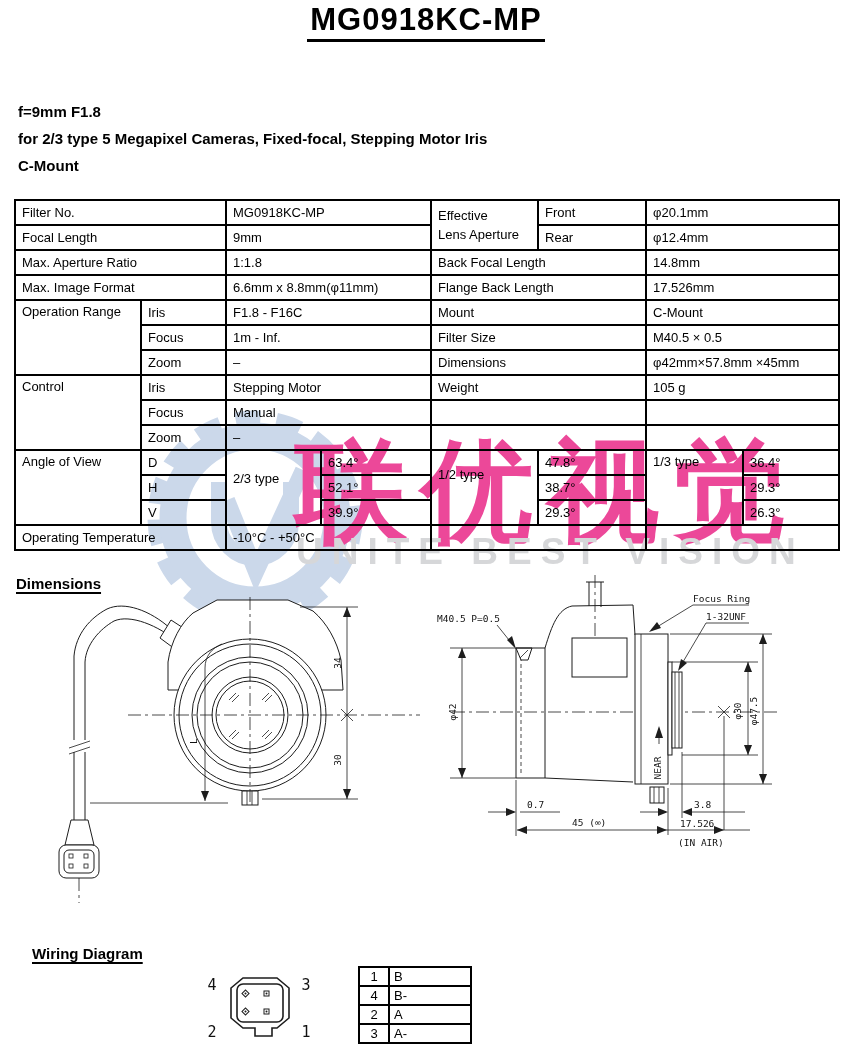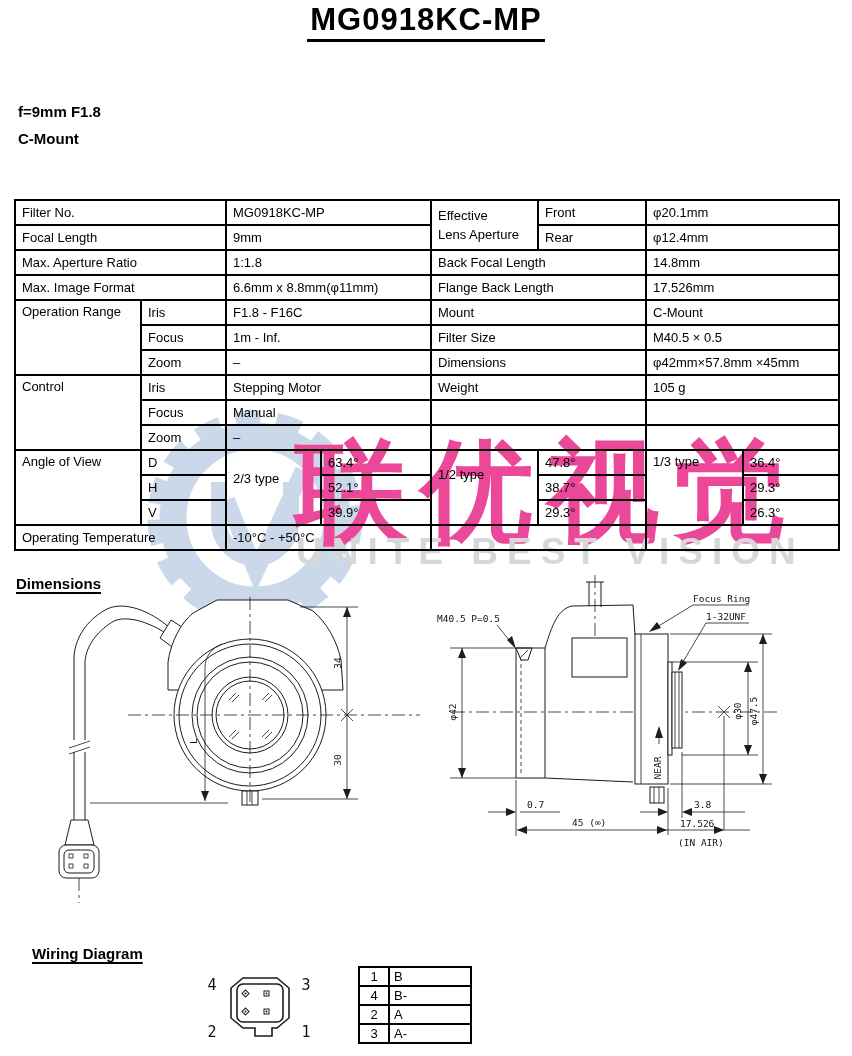--- a/index.html
+++ b/index.html
@@ -65,20 +65,21 @@
     <div class="wm-cn" style="color:#ec4899;">联优视觉</div>
     <div class="wm-en" style="color:#d6d7d9;">UNITE BEST VISION</div>
   </div>
 
   <div id="title-wrap" class="layer">
     <span>MG0918KC-MP</span>
   </div>
 
   <div id="subtitle" class="layer">
     <div>f=9mm F1.8</div>
+    <div>for 2/3 type 5 Megapixel Cameras, Fixed-focal, Stepping Motor Iris</div>
     <div>C-Mount</div>
   </div>
 
   <div id="spec-table" class="layer">
     <table>
       <colgroup>
         <col style="width:126px">
           <col style="width:85px">
           <col style="width:95px">
           <col style="width:110px">

